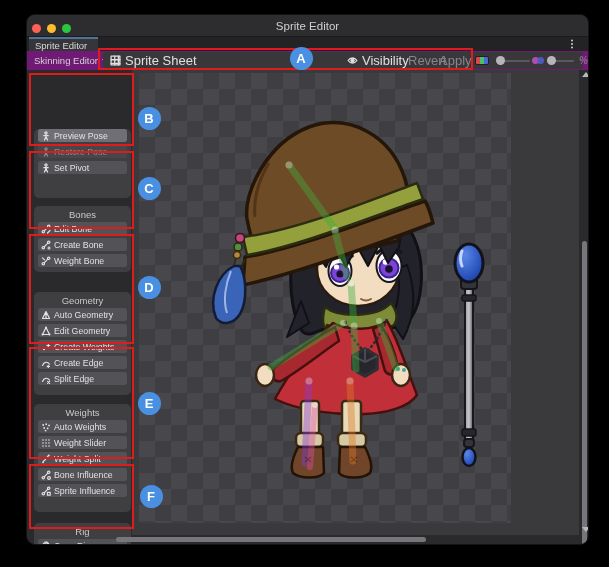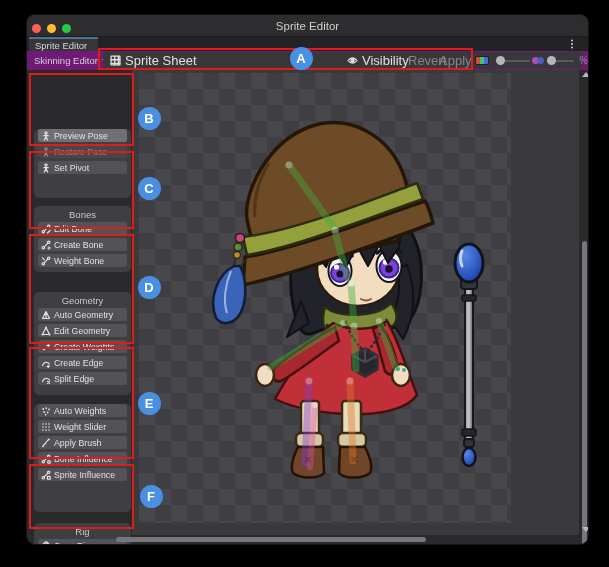--- a/index.html
+++ b/index.html
@@ -253,20 +253,21 @@
           <div class="tool-btn normal">
             <span class="bicon">
               <svg viewBox="0 0 10 10" fill="none" stroke="currentColor" stroke-width="1.2" stroke-linecap="round" stroke-linejoin="round">
                 <path d="M1.5 7.5C3 3.5 6.5 3.5 8.5 6M6.6 7.4l2 2M8.6 7.4l-2 2"></path>
               </svg>
             </span>
             <span>Split Edge</span>
           </div>
         </div>
         <div class="panel" style="top: 334px; height: 108px;">
+          <div class="panel-title">Weights</div>
           <div class="tool-btn normal">
             <span class="bicon">
               <svg viewBox="0 0 10 10" fill="none" stroke="currentColor" stroke-width="1.2" stroke-linecap="round" stroke-linejoin="round">
                 <g fill="currentColor" stroke="none">
                   <circle cx="2.2" cy="3" r=".9"></circle>
                   <circle cx="5.2" cy="2.2" r=".9"></circle>
                   <circle cx="8" cy="3.4" r=".9"></circle>
                   <circle cx="3.2" cy="6" r=".9"></circle>
                   <circle cx="6.6" cy="6.4" r=".9"></circle>
                   <circle cx="4.6" cy="8.6" r=".9"></circle>
@@ -294,21 +295,21 @@
             <span>Weight Slider</span>
           </div>
           <div class="tool-btn normal">
             <span class="bicon">
               <svg viewBox="0 0 10 10" fill="none" stroke="currentColor" stroke-width="1.2" stroke-linecap="round" stroke-linejoin="round">
                 <path d="M2 8.5C2.2 6.5 4 6.8 5 4.5L7 2"></path>
                 <circle cx="7.8" cy="1.6" r="1" fill="currentColor" stroke="none"></circle>
                 <circle cx="2" cy="8.5" r=".8" fill="currentColor" stroke="none"></circle>
               </svg>
             </span>
-            <span>Apply Brush</span>
+            <span>Weight Split</span>
           </div>
           <div class="tool-btn normal">
             <span class="bicon">
               <svg viewBox="0 0 10 10" fill="none" stroke="currentColor" stroke-width="1.2" stroke-linecap="round" stroke-linejoin="round">
                 <circle cx="2.3" cy="7.7" r="1.2"></circle>
                 <circle cx="7.7" cy="2.3" r="1.2"></circle>
                 <path d="M3.2 6.8 6.8 3.2"></path>
                 <circle cx="8" cy="8" r="1.4"></circle>
               </svg>
             </span>

